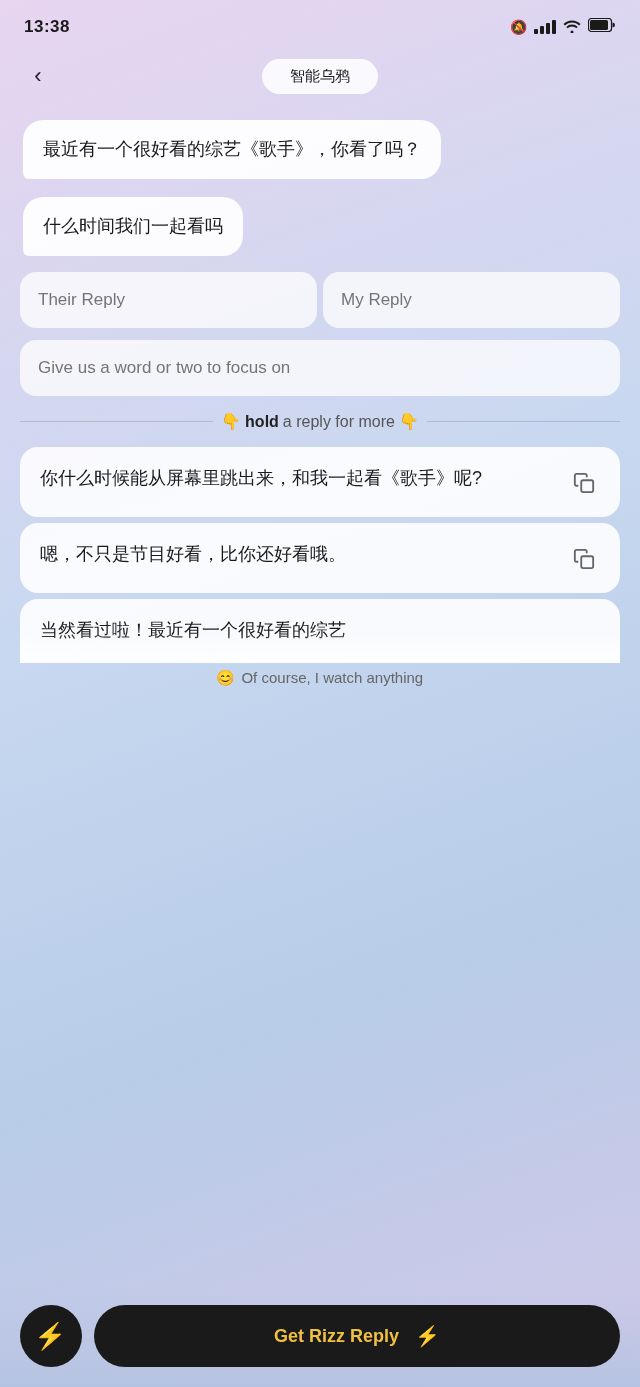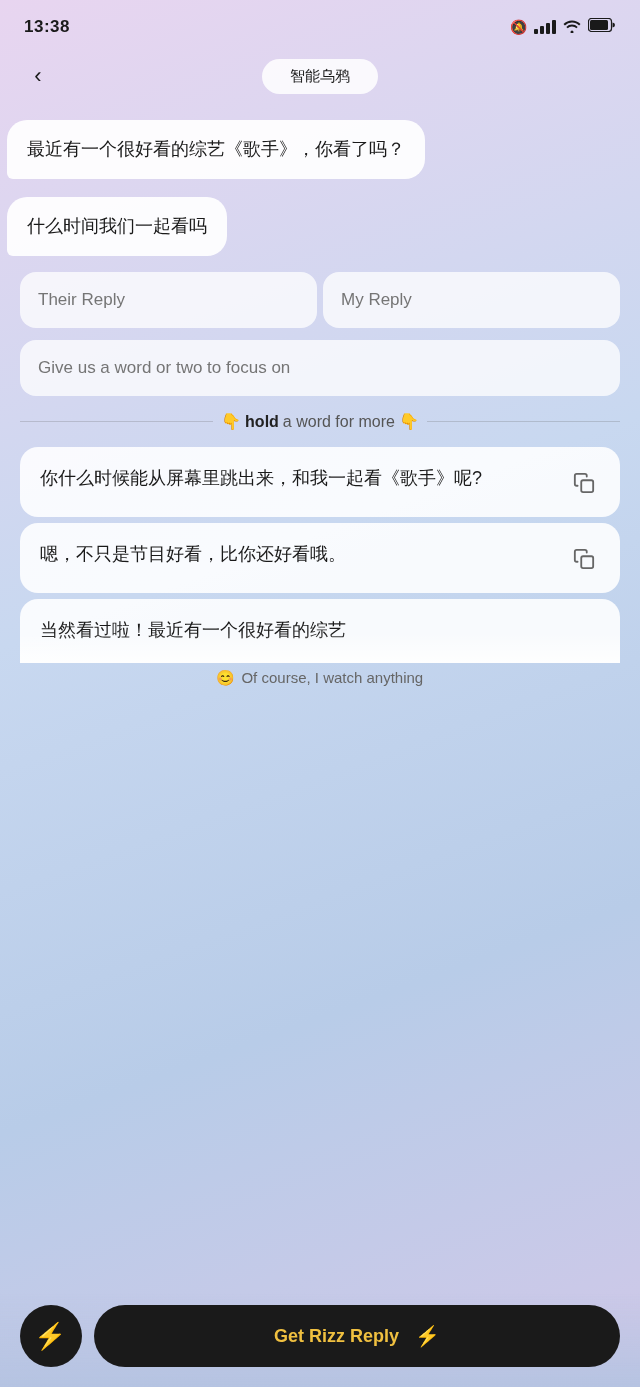--- a/index.html
+++ b/index.html
@@ -67,21 +67,21 @@
       border-radius: 20px;
       padding: 8px 28px;
       font-size: 15px;
       font-weight: 500;
       color: #1a1a1a;
       white-space: nowrap;
     }
 
     
     .chat-area {
-      padding: 10px 7px;
+      padding: 10px 23px;
       display: flex;
       flex-direction: column;
       gap: 18px;
     }
 
     
     .bubble-received {
       align-self: flex-start;
       background: rgba(255,255,255,0.92);
       border-radius: 20px 20px 20px 6px;
@@ -347,21 +347,21 @@
 
 <div class="focus-input-row">
   <input class="focus-input" type="text" placeholder="Give us a word or two to focus on" style="">
 </div>
 
 <div class="hold-divider">
   <div class="hold-divider-line"></div>
   <div class="hold-text">
     <span>👇</span>
     <span class="hold-bold">hold</span>
-    <span> a word for more</span>
+    <span> a reply for more</span>
     <span>👇</span>
   </div>
   <div class="hold-divider-line"></div>
 </div>
 
 <div class="suggestion-card">
   <span class="suggestion-text">你什么时候能从屏幕里跳出来，和我一起看《歌手》呢?</span>
   <div class="copy-icon">
     <svg viewBox="0 0 24 24" fill="none" stroke="#666" stroke-width="2" stroke-linecap="round" stroke-linejoin="round">
       <rect x="9" y="9" width="13" height="13" rx="2"></rect>

